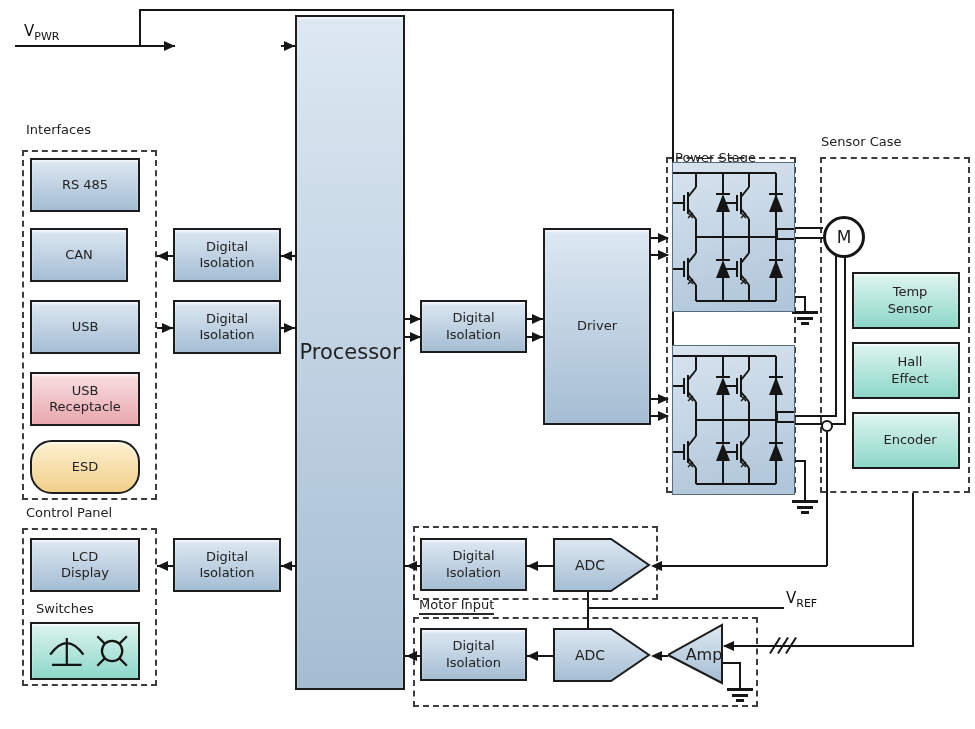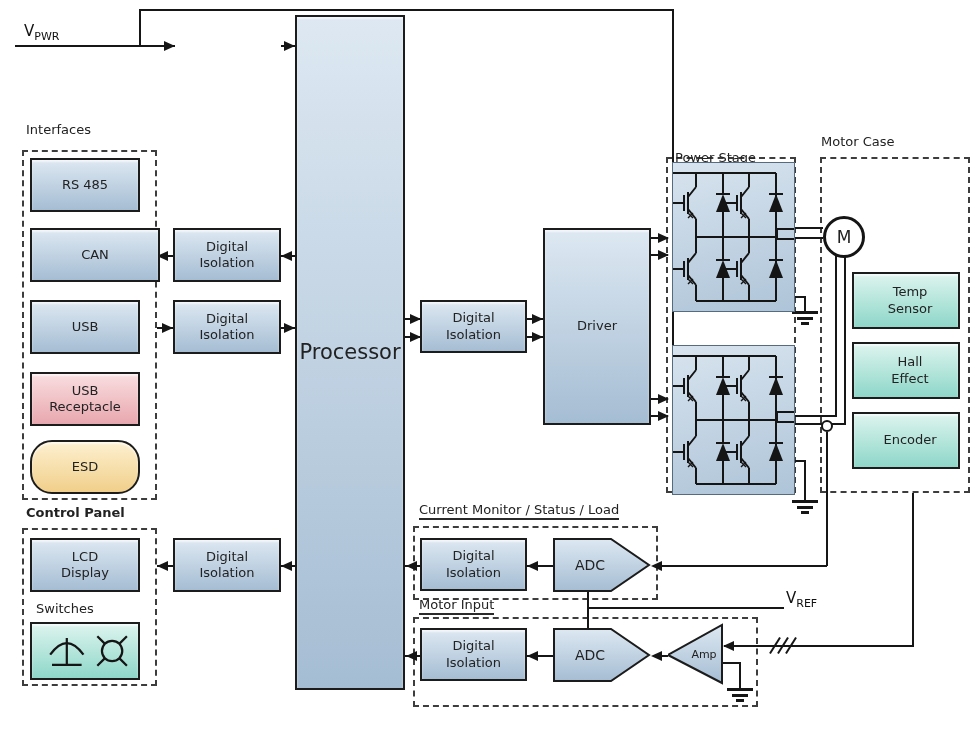--- a/index.html
+++ b/index.html
@@ -51,25 +51,24 @@
   <div class="vlab" style="left:786px;top:589px;"><span>V</span><sub>REF</sub></div>
 
   <div class="grp" style="left:22px;top:150px;width:135px;height:350px;"></div>
   <div class="grp" style="left:22px;top:528px;width:135px;height:158px;"></div>
   <div class="grp" style="left:666px;top:157px;width:130px;height:336px;"></div>
   <div class="grp" style="left:820px;top:157px;width:150px;height:336px;"></div>
   <div class="grp" style="left:413px;top:526px;width:245px;height:74px;"></div>
   <div class="grp" style="left:413px;top:617px;width:345px;height:90px;"></div>
 
   <div class="glabel" style="left:26px;top:122px;">Interfaces</div>
-  <div class="glabel" style="left:26px;top:505px;font-weight:bold;">Control Panel</div>
+  <div class="glabel" style="left:26px;top:505px;">Control Panel</div>
   <div class="glabel" style="left:36px;top:601px;">Switches</div>
   <div class="glabel" style="left:675px;top:134px;margin-top:16px;">Power Stage</div>
-  <div class="glabel" style="left:821px;top:134px;">Motor Case</div>
-  <div class="glabel ul" style="left:419px;top:502px;">Current Monitor / Status / Load</div>
+  <div class="glabel" style="left:821px;top:134px;">Sensor Case</div>
   <div class="glabel ul" style="left:419px;top:597px;">Motor Input</div>
 
   <div class="ln" style="left:15px;top:45px;width:160px;height:2px;"></div>
   <div class="ln" style="left:139px;top:9px;width:2px;height:38px;"></div>
   <div class="ln" style="left:139px;top:9px;width:535px;height:2px;"></div>
   <div class="ln" style="left:672px;top:9px;width:2px;height:338px;"></div>
   <div class="ln" style="left:281px;top:45px;width:14px;height:2px;"></div>
   <div class="ln" style="left:157px;top:255px;width:16px;height:2px;"></div>
   <div class="ln" style="left:281px;top:255px;width:14px;height:2px;"></div>
   <div class="ln" style="left:157px;top:327px;width:16px;height:2px;"></div>
@@ -140,21 +139,21 @@
   <div class="arr r" style="left:658px;top:411px;"></div>
   <div class="arr l" style="left:651px;top:561px;"></div>
   <div class="arr l" style="left:527px;top:561px;"></div>
   <div class="arr l" style="left:406px;top:561px;"></div>
   <div class="arr l" style="left:527px;top:651px;"></div>
   <div class="arr l" style="left:406px;top:651px;"></div>
   <div class="arr l" style="left:651px;top:651px;"></div>
   <div class="arr l" style="left:723px;top:641px;"></div>
 
   <div class="box" style="left:30px;top:158px;width:110px;height:54px;">RS 485</div>
-  <div class="box" style="left:30px;top:228px;width:130px;height:54px;">CAN</div>
+  <div class="box" style="left:30px;top:228px;width:98px;height:54px;">CAN</div>
   <div class="box" style="left:30px;top:300px;width:110px;height:54px;">USB</div>
   <div class="box pink" style="left:30px;top:372px;width:110px;height:54px;">USB
 Receptacle</div>
   <div class="box yellow" style="left:30px;top:440px;width:110px;height:54px;border-radius:22px;">ESD</div>
   <div class="box" style="left:173px;top:228px;width:108px;height:54px;">Digital
 Isolation</div>
   <div class="box" style="left:173px;top:300px;width:108px;height:54px;">Digital
 Isolation</div>
   <div class="box proc" style="left:295px;top:15px;width:110px;height:675px;">Processor</div>
   <div class="box" style="left:420px;top:300px;width:107px;height:53px;">Digital
@@ -199,21 +198,21 @@
   <div class="shapelabel" style="left:560px;top:538px;width:60px;height:54px;">ADC</div>
 
   <svg class="shape" style="left:553px;top:628px;" width="98" height="54" viewBox="0 0 98 54">
     <polygon points="1,1 58,1 96,27 58,53 1,53" fill="url(#gblue)" stroke="#1c1c1c" stroke-width="2"></polygon>
   </svg>
   <div class="shapelabel" style="left:560px;top:628px;width:60px;height:54px;">ADC</div>
 
   <svg class="shape" style="left:668px;top:623px;" width="56" height="62" viewBox="0 0 56 62">
     <polygon points="0,32 54,2 54,60" fill="url(#gblue)" stroke="#1c1c1c" stroke-width="2"></polygon>
   </svg>
-  <div class="shapelabel" style="left:686px;top:646px;width:36px;height:16px;font-size:11px;">Amp</div>
+  <div class="shapelabel" style="left:686px;top:646px;width:36px;height:16px;font-size:16px;">Amp</div>
 
   <div class="bridge" style="left:672px;top:162px;">
     <svg width="121" height="148" viewBox="0 0 121 148">
       <g stroke="#151515" stroke-width="2" fill="none">
         <path d="M0,10 H103 M23,138 H103 M23,74 H104 M104,66 H121 M104,76 H121 M104,66 V76 M103,10 V138"></path>
         <path d="M50,10 V31 M50,49 V74 M50,74 V97 M50,115 V138"></path>
         <path d="M43,31 H57 M43,97 H57 M96,31 H110 M96,97 H110"></path>
         <path d="M23,10 V24 M23,24 L15,34 M11,32 V48 M15,29 V51 M0,40 H11 M15,46 L23,56 M23,56 V74"></path>
         <path d="M23,74 V90 M23,90 L15,100 M11,98 V114 M15,95 V117 M0,106 H11 M15,112 L23,122 M23,122 V138"></path>
         <path d="M76,10 V24 M76,24 L68,34 M64,32 V48 M68,29 V51 M53,40 H64 M68,46 L76,56 M76,56 V74"></path>

